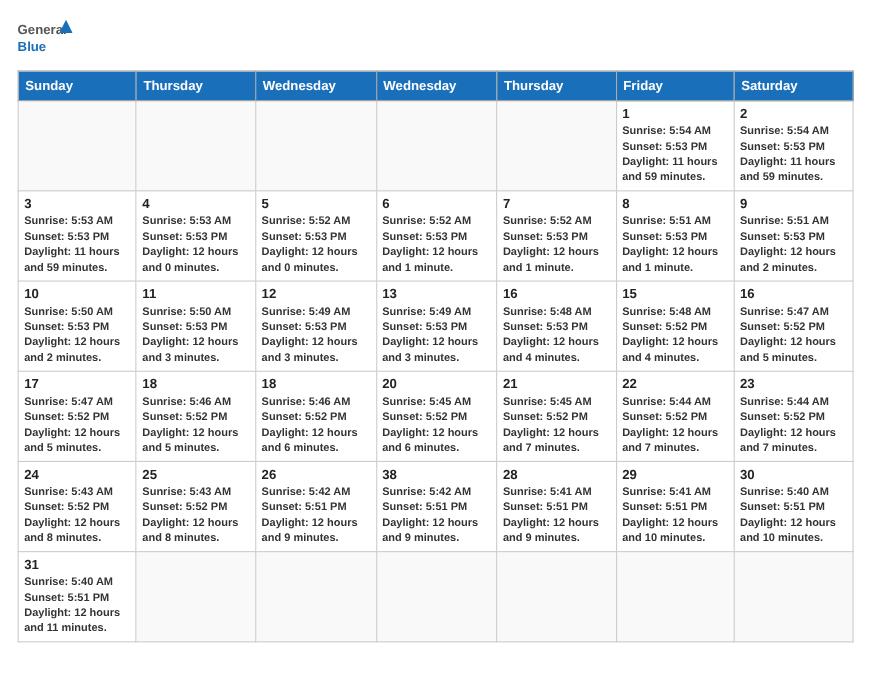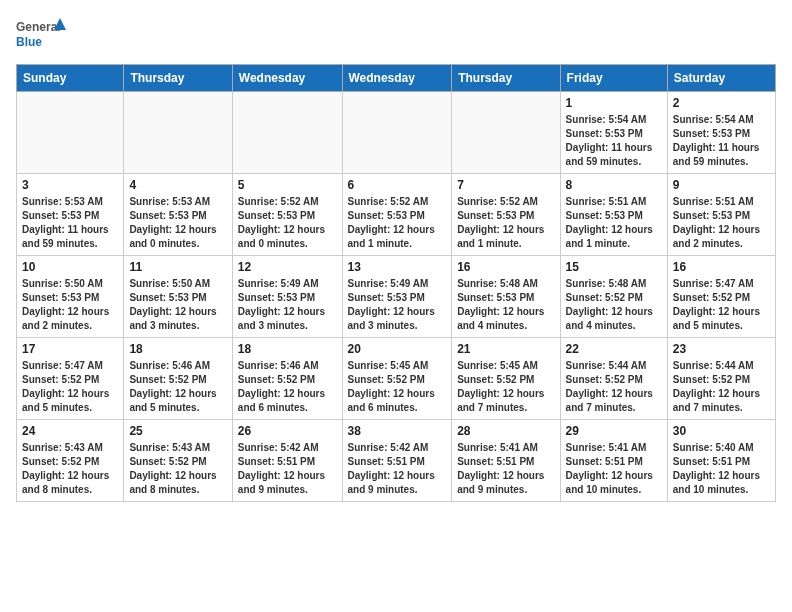--- a/index.html
+++ b/index.html
@@ -323,14 +323,29 @@
 and 10 minutes.</div>
         </td>
         <td>
           <div class="day-number">30</div>
           <div class="day-info" style="white-space: pre-line;">Sunrise: 5:40 AM
 Sunset: 5:51 PM
 Daylight: 12 hours
 and 10 minutes.</div>
         </td>
       </tr>
+      <tr class="last-row">
+        <td>
+          <div class="day-number">31</div>
+          <div class="day-info" style="white-space: pre-line;">Sunrise: 5:40 AM
+Sunset: 5:51 PM
+Daylight: 12 hours
+and 11 minutes.</div>
+        </td>
+        <td class="empty"></td>
+        <td class="empty"></td>
+        <td class="empty"></td>
+        <td class="empty"></td>
+        <td class="empty"></td>
+        <td class="empty"></td>
+      </tr>
     </tbody>
 </table>
 
 </body></html>

